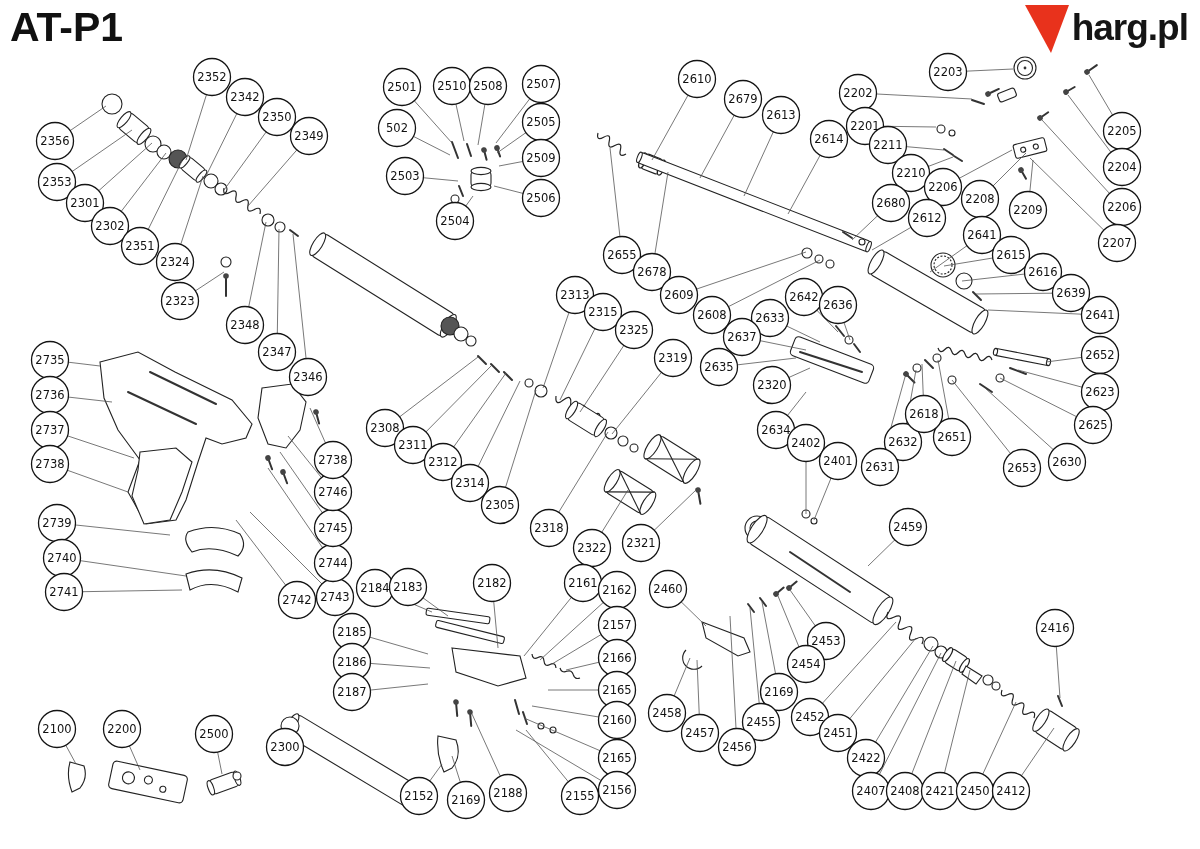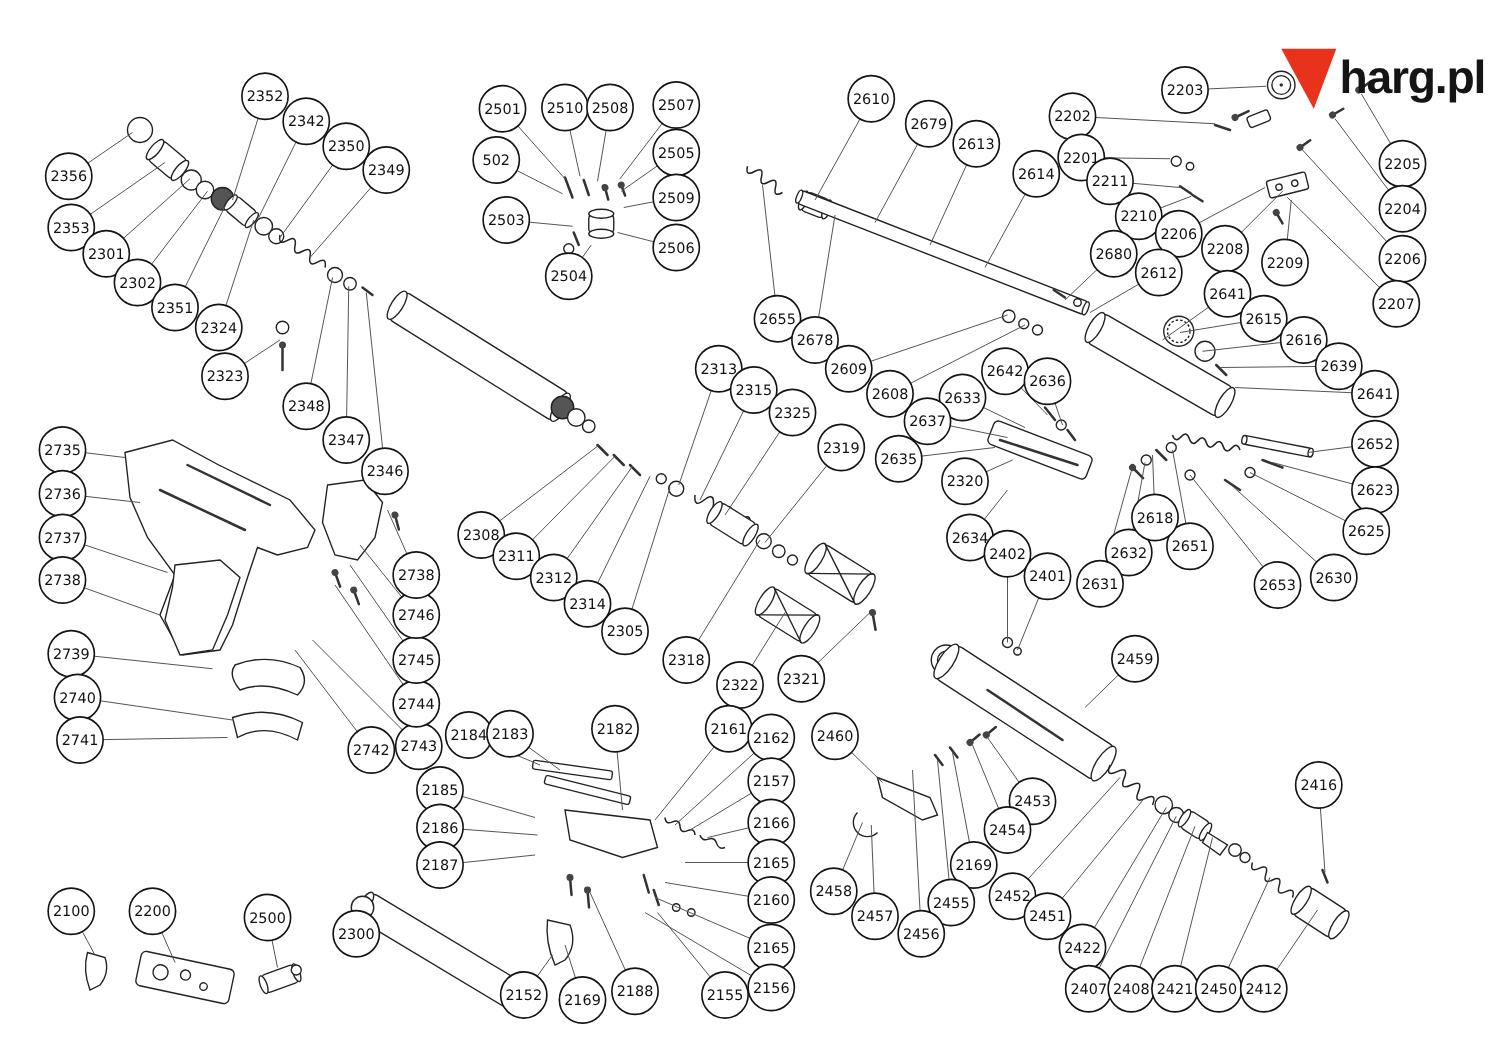--- a/index.html
+++ b/index.html
@@ -1,20 +1,20 @@
 <!DOCTYPE html>
 <html><head>
 <meta charset="utf-8">
 <style>
   html,body{margin:0;padding:0;background:#fff;}
   .stage{position:relative;width:1200px;height:849px;background:#ffffff;overflow:hidden;
          font-family:"DejaVu Sans",sans-serif;}
   .title{position:absolute;top:4px;left:10px;font-size:41px;font-weight:600;color:#111;
          font-family:"Liberation Sans",sans-serif;letter-spacing:0;}
-  .logo{position:absolute;top:4px;right:12px;display:flex;align-items:flex-start;gap:2px;margin-top:34px;}
+  .logo{position:absolute;top:4px;right:12px;display:flex;align-items:flex-start;gap:2px;}
   .logo-text{font-size:37px;font-weight:bold;color:#151515;letter-spacing:-1px;
              font-family:"Liberation Sans",sans-serif;line-height:48px;}
   svg .part{stroke:#222;stroke-width:1.1;fill:#fff;}
   svg .part-fill{stroke:#222;stroke-width:1.1;}
   svg .spring{stroke:#222;stroke-width:1.2;fill:none;}
   svg .pin{stroke:#333;stroke-width:2;stroke-linecap:round;}
   svg .leader{stroke:#555;stroke-width:0.8;}
   svg .callout-circle{fill:#fff;stroke:#141414;stroke-width:1.3;}
   svg .callout-label{font-size:11.5px;fill:#111;text-anchor:middle;
                      font-family:"DejaVu Sans",sans-serif;}
@@ -962,20 +962,21 @@
           <circle cx="700" cy="733" r="18.5" class="callout-circle"></circle>
           <text x="700" y="737" class="callout-label">2457</text>
         </g>
         <g>
           <circle cx="667" cy="713" r="18.5" class="callout-circle"></circle>
           <text x="667" y="717" class="callout-label">2458</text>
         </g>
       </g>
   </svg>
 
+  <div class="title">AT-P1</div>
 
   <div class="logo">
     <svg class="logo-mark" width="46" height="50" viewBox="0 0 46 50">
       <polygon points="1,1 45,1 27,49" fill="#e8321c"></polygon>
     </svg>
     <span class="logo-text">harg.pl</span>
   </div>
 </div>
 
 </body></html>

